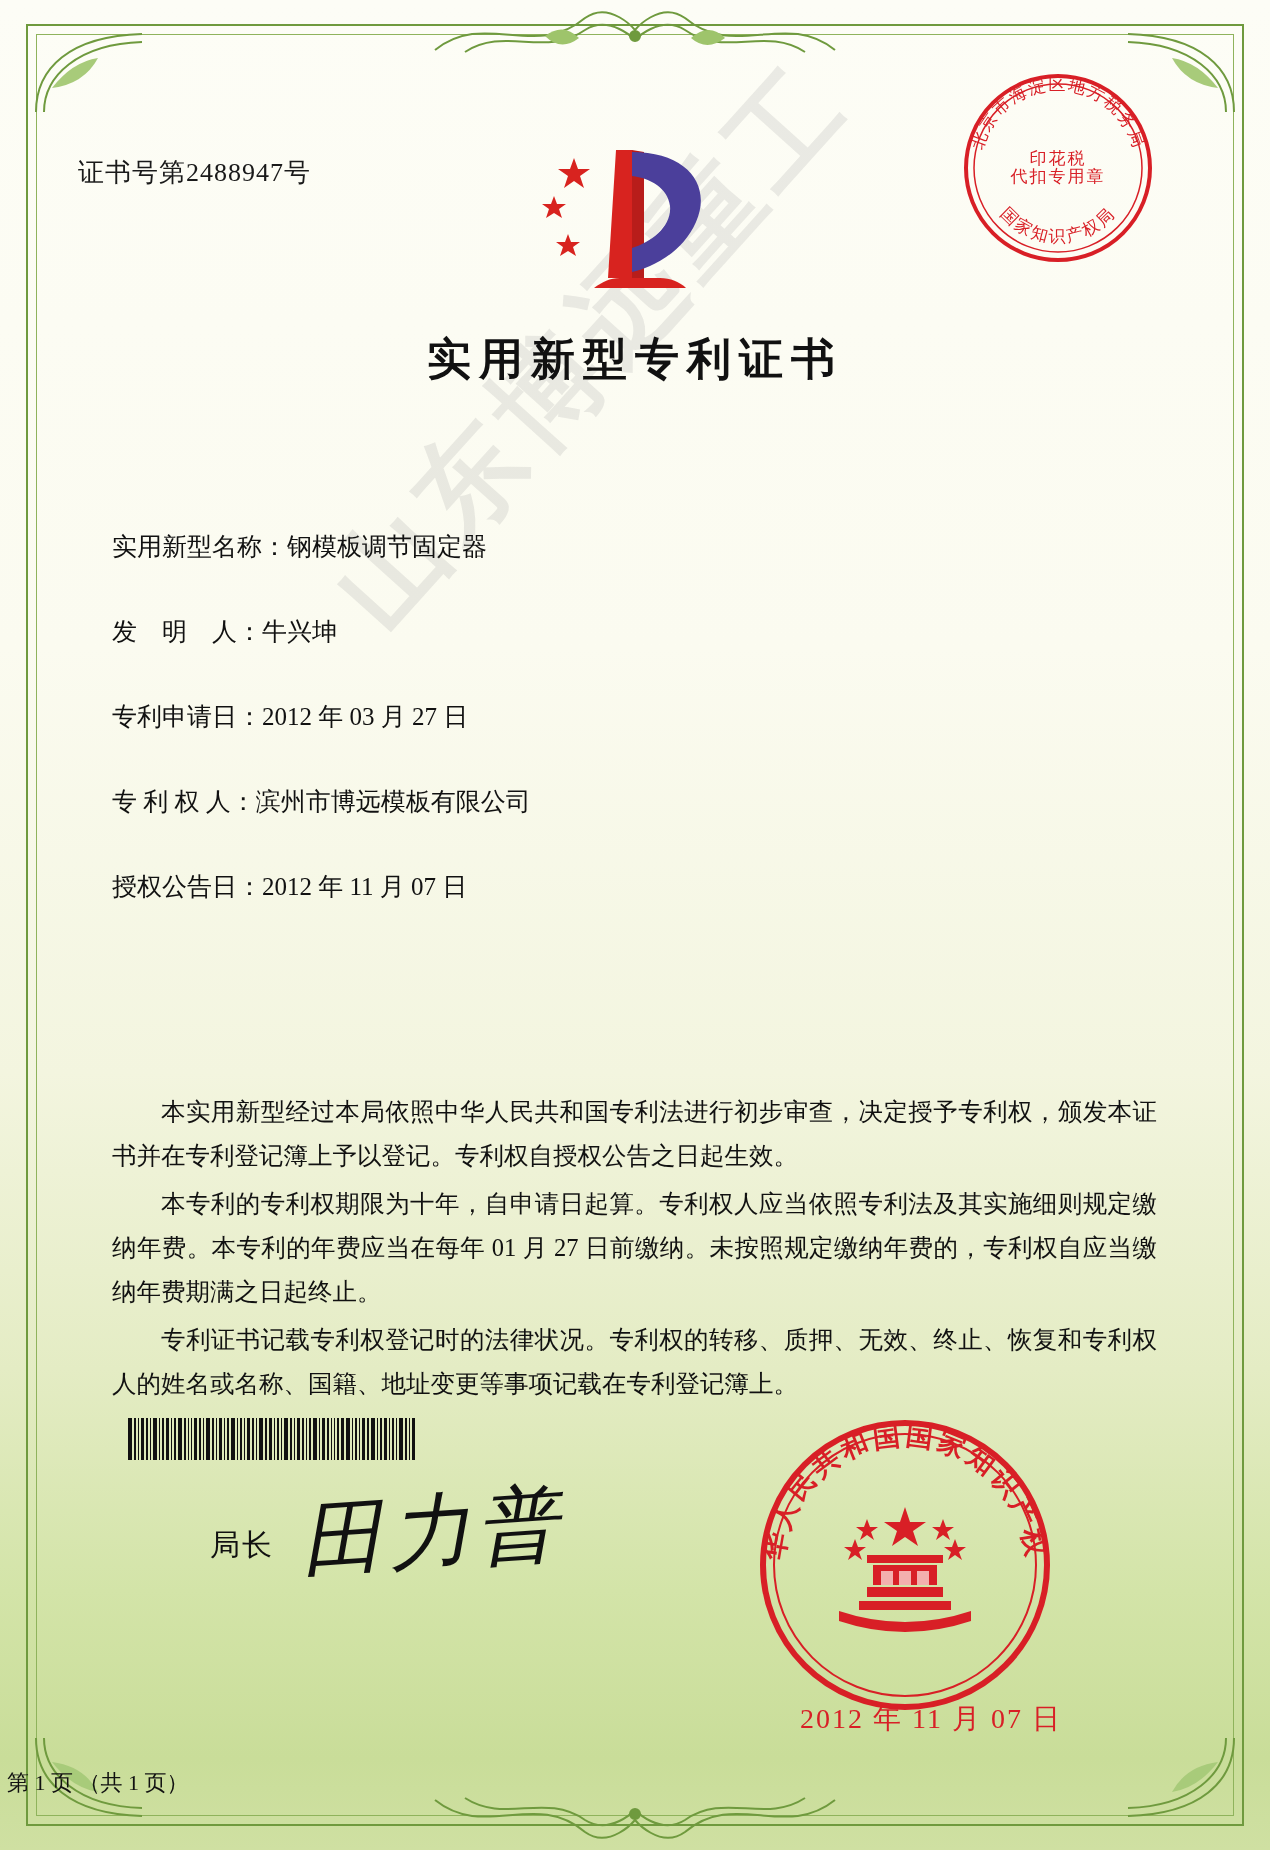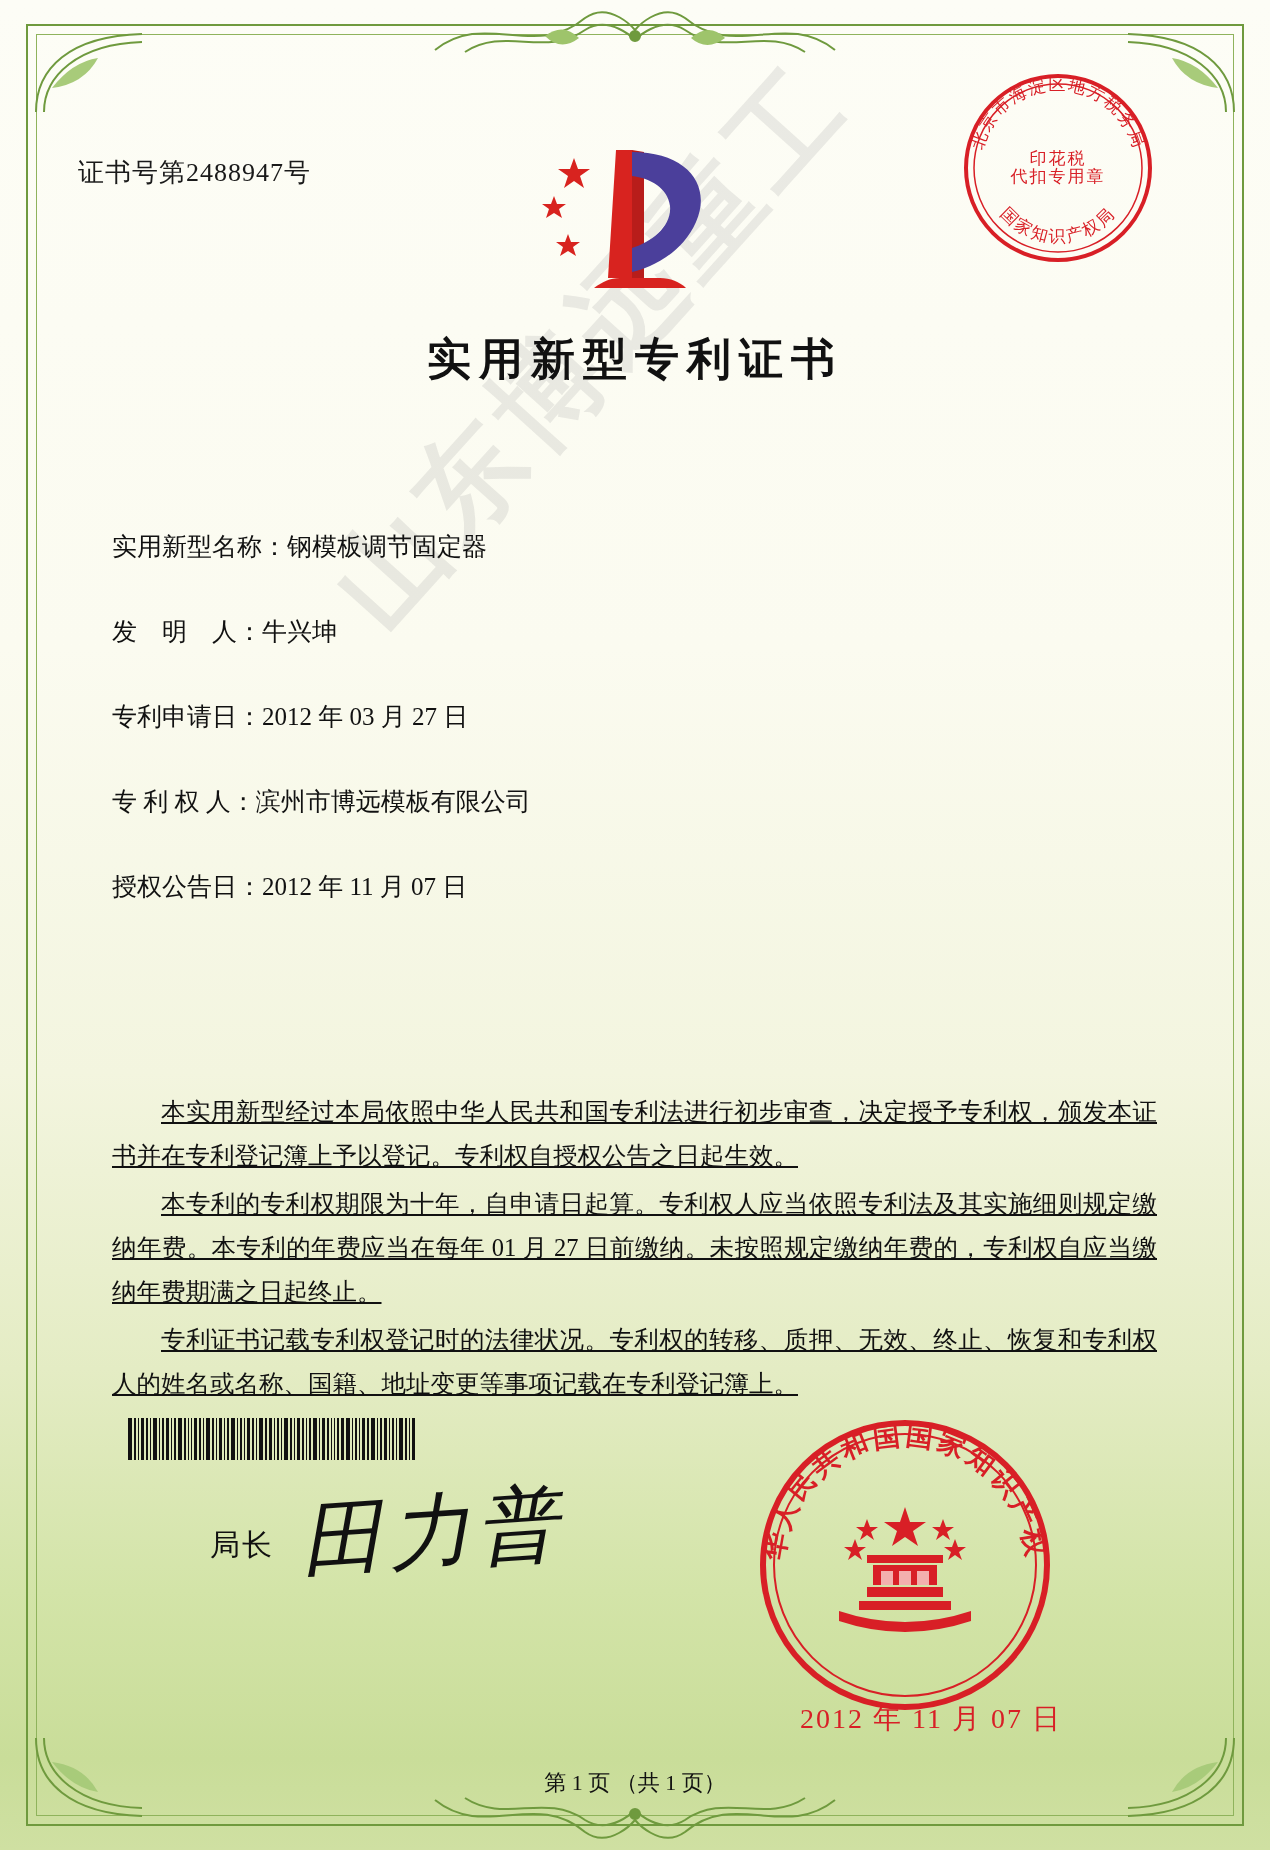--- a/index.html
+++ b/index.html
@@ -161,21 +161,20 @@
   
   .body-text {
     position: absolute;
     left: 112px;
     top: 1090px;
     width: 1045px;
     font-size: 24.5px;
     line-height: 44px;
     color: #111;
     text-align: justify;
-    text-decoration: underline;
   }
   .body-text p {
     margin: 0 0 4px 0;
     text-indent: 2em;
   }
 
   
   .barcode {
     position: absolute;
     left: 128px;
@@ -229,23 +228,23 @@
     font-size: 28px;
     color: #d81f26;
     letter-spacing: 2px;
     white-space: nowrap;
   }
 
   .page-footer {
     position: absolute;
     left: 0; right: 0;
     bottom: 52px;
-    text-align: center;
     font-size: 22px;
     color: #111;
+    padding-left: 7px;
   }
 </style>
 </head>
 <body>
 
 <div id="certificate">
 
   <div class="border-frame"></div>
   <div class="border-frame inner"></div>
 

